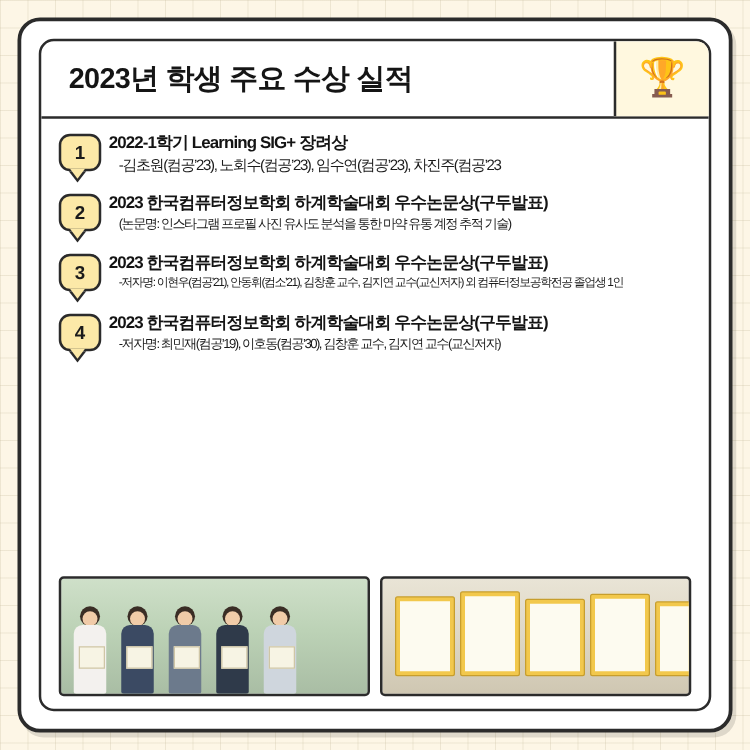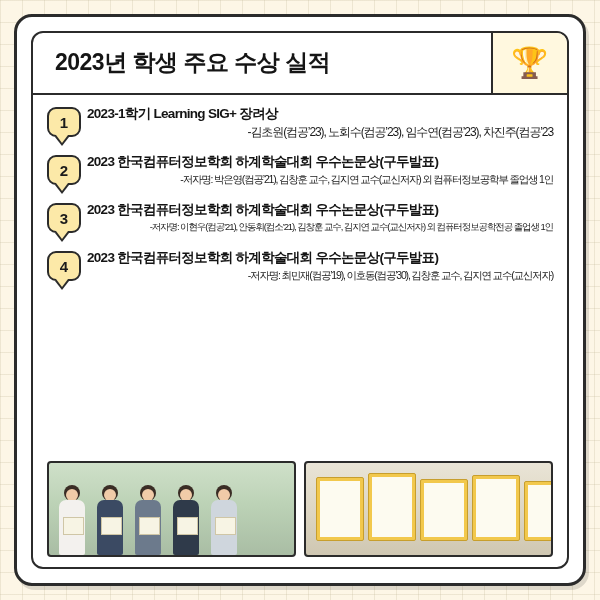--- a/index.html
+++ b/index.html
@@ -151,21 +151,20 @@
   .line-sub.small {
     font-size: 10.5px;
     letter-spacing: -1.2px;
   }
   .line-sub.tiny {
     font-size: 9.5px;
     letter-spacing: -1.1px;
   }
   .indent {
     padding-left: 8px;
-    text-align: right;
   }
   
   .photos {
     position: absolute;
     left: 14px;
     right: 14px;
     bottom: 10px;
     height: 96px;
     display: flex;
     gap: 8px;
@@ -246,28 +245,28 @@
       <div class="title">2023년 학생 주요 수상 실적</div>
       <div class="trophy-box">
         <span class="trophy">🏆</span>
       </div>
     </div>
 
     <div class="body">
 
       <div class="item">
         <div class="bubble">1</div>
-        <div class="line-main">2023-1학기 Learning SIG+ 장려상</div>
+        <div class="line-main">2022-1학기 Learning SIG+ 장려상</div>
         <div class="line-sub indent">-김초원(컴공’23), 노회수(컴공’23), 임수연(컴공’23), 차진주(컴공’23</div>
       </div>
 
       <div class="item">
         <div class="bubble">2</div>
         <div class="line-main">2023 한국컴퓨터정보학회 하계학술대회 우수논문상(구두발표)</div>
-        <div class="line-sub small indent">-저자명: 박은영(컴공’21), 김창훈 교수, 김지연 교수(교신저자) 외 컴퓨터정보공학부 졸업생 1인</div>
+        <div class="line-sub small indent">(논문명: 인스타그램 프로필 사진 유사도 분석을 통한 마약 유통 계정 추적 기술)</div>
       </div>
 
       <div class="item">
         <div class="bubble">3</div>
         <div class="line-main">2023 한국컴퓨터정보학회 하계학술대회 우수논문상(구두발표)</div>
         <div class="line-sub tiny indent">-저자명: 이현우(컴공’21), 안동휘(컴소’21), 김창훈 교수, 김지연 교수(교신저자) 외 컴퓨터정보공학전공 졸업생 1인</div>
       </div>
 
       <div class="item">
         <div class="bubble">4</div>

